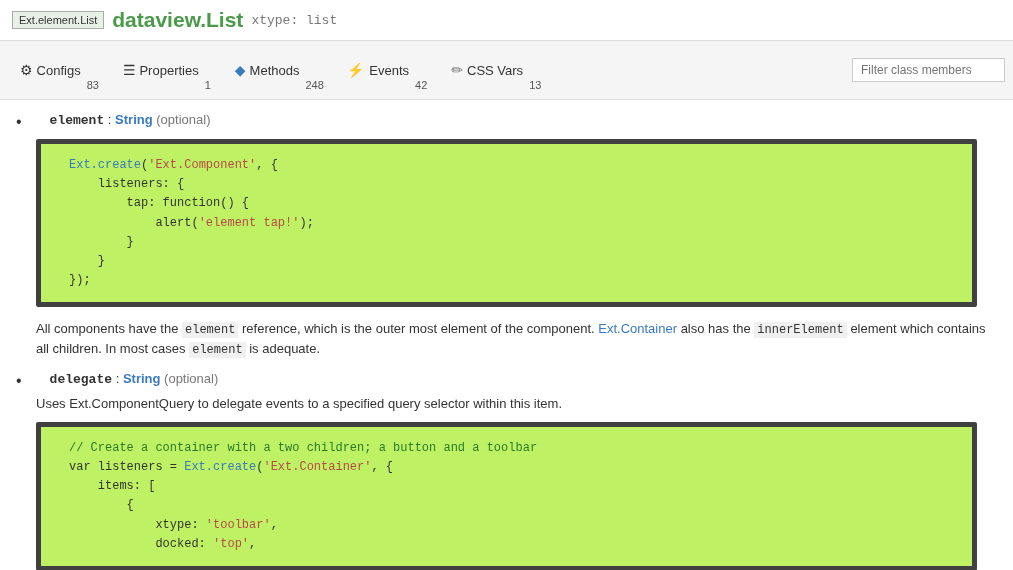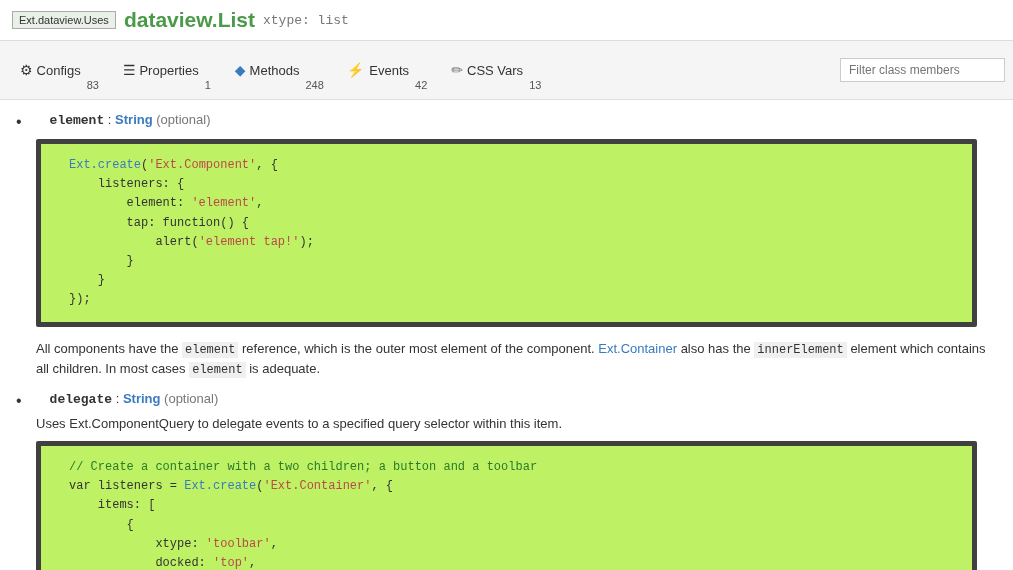--- a/index.html
+++ b/index.html
@@ -60,21 +60,21 @@
       margin-top: 30px;
     }
     .nav-item .nav-icon { font-size: 14px; }
     .filter-input {
       margin-left: auto;
       padding: 4px 8px;
       border: 1px solid #ccc;
       background: #fff;
       font-size: 12px;
       color: #999;
-      width: 165px;
+      width: 153px;
       outline: none;
     }
 
     
     .main-content {
       padding: 0 16px;
       overflow-y: auto;
       height: calc(570px - 100px);
     }
 
@@ -146,21 +146,21 @@
     .link-text {
       color: #3a7abf;
       cursor: pointer;
       text-decoration: none;
     }
   </style>
 </head>
 <body>
 
 <div class="header">
-  <span class="header-badge">Ext.dataview.Uses</span>
+  <span class="header-badge">Ext.element.List</span>
   <span class="header-title">dataview.List</span>
   <span class="header-xtype">
     <span>xtype:</span>
     <span>list</span>
   </span>
 </div>
 
 <div class="navbar">
   <div class="nav-item">
     <span class="nav-icon">⚙</span>
@@ -205,23 +205,20 @@
 
 
   <div class="code-block">
     <div>
       <span class="c-method">Ext.create</span><span class="c-default">(</span><span class="c-string">'Ext.Component'</span><span class="c-default">, {</span>
     </div>
     <div>
       <span class="c-default">&nbsp;&nbsp;&nbsp;&nbsp;listeners: {</span>
     </div>
     <div>
-      <span class="c-default">&nbsp;&nbsp;&nbsp;&nbsp;&nbsp;&nbsp;&nbsp;&nbsp;element: </span><span class="c-string">'element'</span><span class="c-default">,</span>
-    </div>
-    <div>
       <span class="c-default">&nbsp;&nbsp;&nbsp;&nbsp;&nbsp;&nbsp;&nbsp;&nbsp;tap: function() {</span>
     </div>
     <div>
       <span class="c-default">&nbsp;&nbsp;&nbsp;&nbsp;&nbsp;&nbsp;&nbsp;&nbsp;&nbsp;&nbsp;&nbsp;&nbsp;alert(</span><span class="c-string">'element tap!'</span><span class="c-default">);</span>
     </div>
     <div>
       <span class="c-default">&nbsp;&nbsp;&nbsp;&nbsp;&nbsp;&nbsp;&nbsp;&nbsp;}</span>
     </div>
     <div>
       <span class="c-default">&nbsp;&nbsp;&nbsp;&nbsp;}</span>

